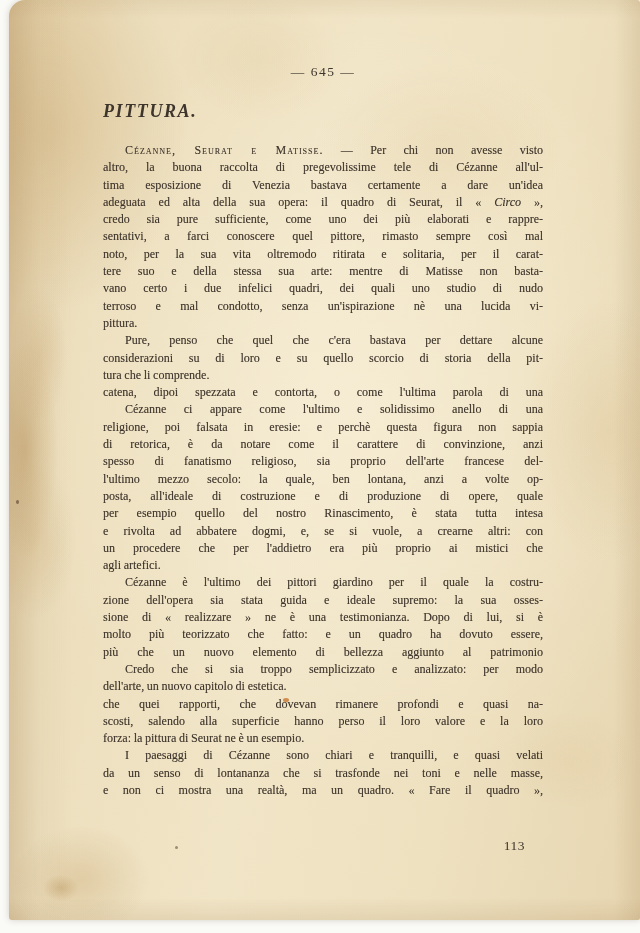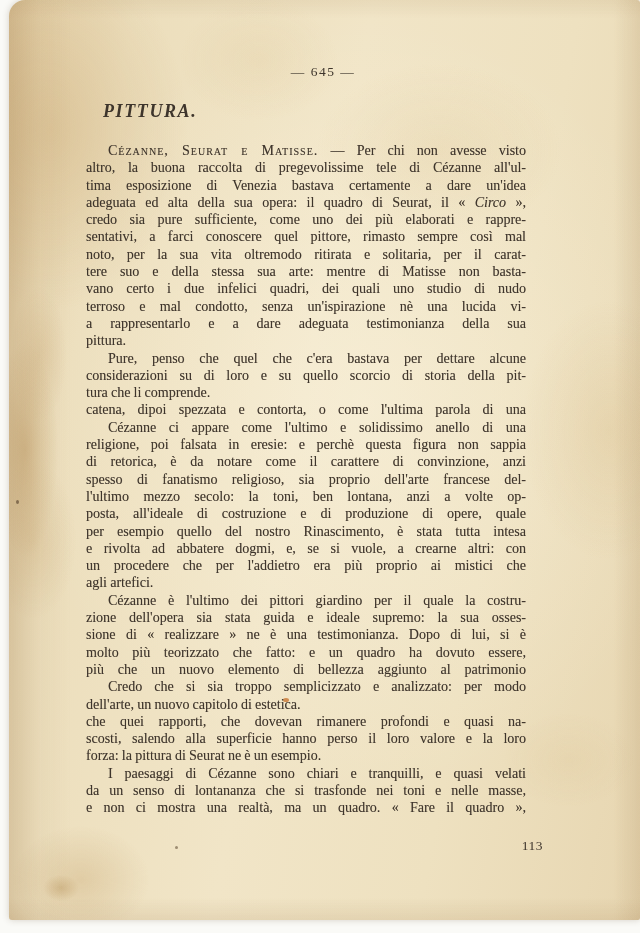--- a/index.html
+++ b/index.html
@@ -63,42 +63,42 @@
     position: absolute;
     left: 94px; top: 101px;
     font-size: 18px;
     font-weight: bold;
     font-style: italic;
     letter-spacing: 1.6px;
     color: var(--ink-color, #3e352c);
   }
   .article-body {
     position: absolute;
-    left: 77px; top: 142px; width: 440px;
-    font-size: 14px;
+    left: 94px; top: 142px; width: 440px;
+    font-size: 12px;
     line-height: 17.3px;
     word-spacing: -0.3px;
     color: var(--ink-color, #3e352c);
     text-shadow: 0.2px 0.2px 0 rgba(62,50,38,0.35);
   }
   .line {
     text-align: justify;
     text-align-last: justify;
     height: 17.3px;
     overflow: hidden;
   }
   .line.first { text-indent: 22px; }
   .line.last  { text-align: left; text-align-last: left; }
   .smallcaps {
     font-variant: small-caps;
     letter-spacing: 1px;
   }
   .folio {
     position: absolute;
-    left: 96px; top: 838px; width: 438px;
+    left: 78px; top: 838px; width: 438px;
     text-align: right;
     font-size: 13.5px;
     letter-spacing: 0.5px;
     color: var(--ink-color, #3e352c);
   }
 </style>
 </head>
 <body>
 
 <div class="scan">
@@ -117,31 +117,30 @@
         <div class="line first"><span class="smallcaps">Cézanne, Seurat e Matisse.</span> — Per chi non avesse visto</div>
         <div class="line">altro, la buona raccolta di pregevolissime tele di Cézanne all'ul-</div>
         <div class="line">tima esposizione di Venezia bastava certamente a dare un'idea</div>
         <div class="line">adeguata ed alta della sua opera: il quadro di Seurat, il « <i>Circo</i> »,</div>
         <div class="line">credo sia pure sufficiente, come uno dei più elaborati e rappre-</div>
         <div class="line">sentativi, a farci conoscere quel pittore, rimasto sempre così mal</div>
         <div class="line">noto, per la sua vita oltremodo ritirata e solitaria, per il carat-</div>
         <div class="line">tere suo e della stessa sua arte: mentre di Matisse non basta-</div>
         <div class="line">vano certo i due infelici quadri, dei quali uno studio di nudo</div>
         <div class="line">terroso e mal condotto, senza un'ispirazione nè una lucida vi-</div>
-        <div class="line">a rappresentarlo e a dare adeguata testimonianza della sua</div>
         <div class="line last">pittura.</div>
         <div class="line first">Pure, penso che quel che c'era bastava per dettare alcune</div>
         <div class="line">considerazioni su di loro e su quello scorcio di storia della pit-</div>
         <div class="line last">tura che li comprende.</div>
         <div class="line">catena, dipoi spezzata e contorta, o come l'ultima parola di una</div>
         <div class="line first">Cézanne ci appare come l'ultimo e solidissimo anello di una</div>
         <div class="line">religione, poi falsata in eresie: e perchè questa figura non sappia</div>
         <div class="line">di retorica, è da notare come il carattere di convinzione, anzi</div>
         <div class="line">spesso di fanatismo religioso, sia proprio dell'arte francese del-</div>
-        <div class="line">l'ultimo mezzo secolo: la toni, ben lontana, anzi a volte op-</div>
+        <div class="line">l'ultimo mezzo secolo: la quale, ben lontana, anzi a volte op-</div>
         <div class="line">posta, all'ideale di costruzione e di produzione di opere, quale</div>
         <div class="line">per esempio quello del nostro Rinascimento, è stata tutta intesa</div>
         <div class="line">e rivolta ad abbatere dogmi, e, se si vuole, a crearne altri: con</div>
         <div class="line">un procedere che per l'addietro era più proprio ai mistici che</div>
         <div class="line last">agli artefici.</div>
         <div class="line first">Cézanne è l'ultimo dei pittori giardino per il quale la costru-</div>
         <div class="line">zione dell'opera sia stata guida e ideale supremo: la sua osses-</div>
         <div class="line">sione di « realizzare » ne è una testimonianza. Dopo di lui, si è</div>
         <div class="line">molto più teorizzato che fatto: e un quadro ha dovuto essere,</div>
         <div class="line">più che un nuovo elemento di bellezza aggiunto al patrimonio</div>

